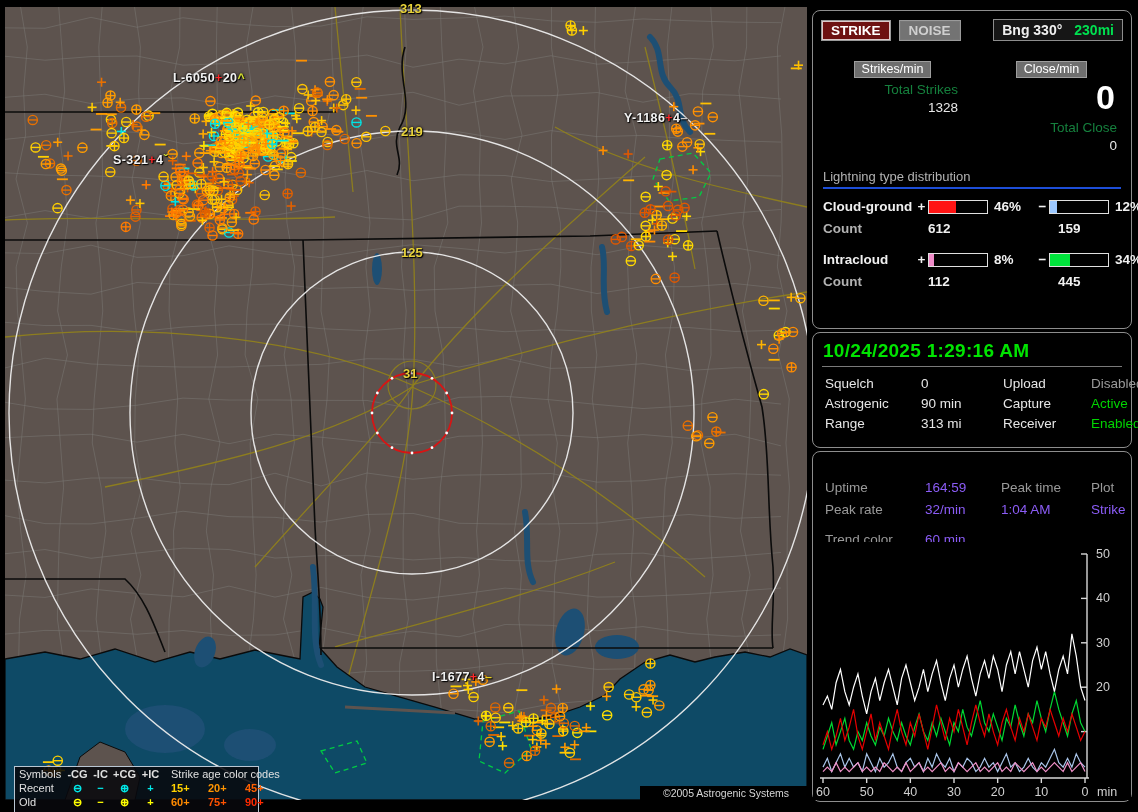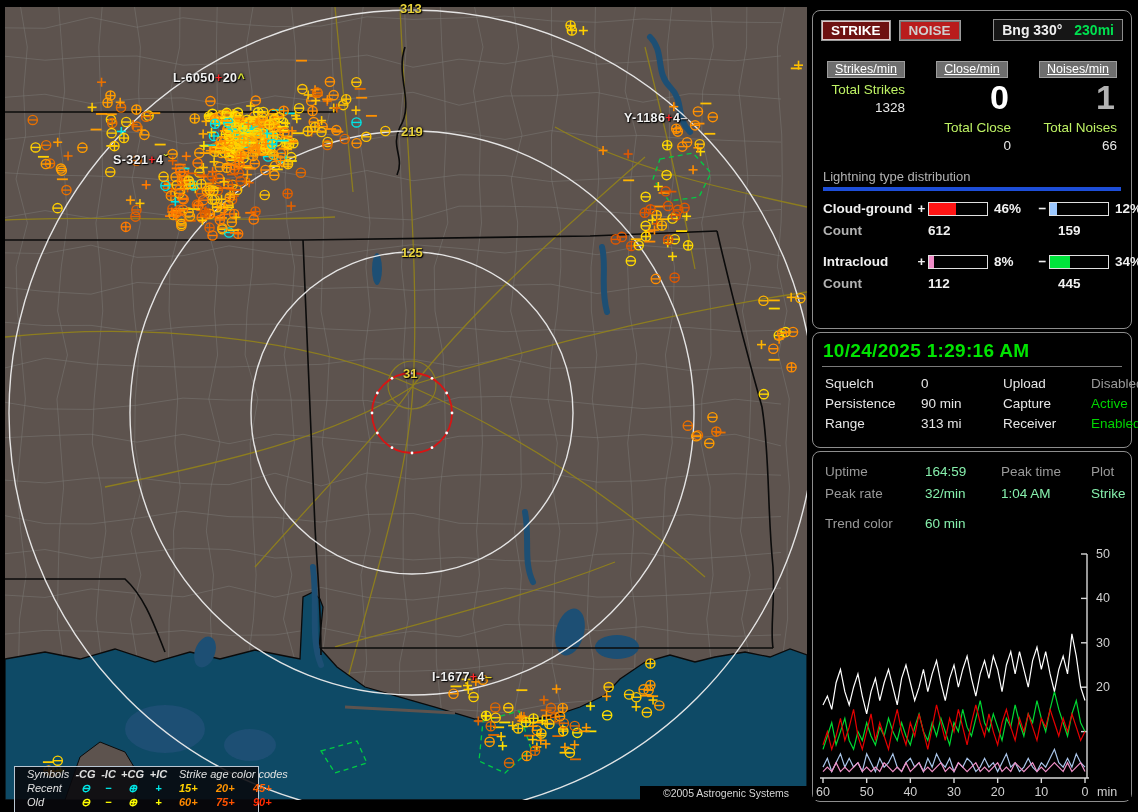--- a/index.html
+++ b/index.html
@@ -11,69 +11,69 @@
   #map-overlay{position:absolute;left:0;top:0;width:802px;height:793px;}
   .cell-label{position:absolute;font-size:12.5px;font-weight:bold;color:#f2f2f2;
       white-space:nowrap;text-shadow:1px 1px 1px #000,0 0 3px #000;letter-spacing:.4px;}
   .cell-label .plus{color:#ff2a2a;}
   .ring-label{position:absolute;font-size:13px;font-weight:bold;color:#e8d23a;
       text-shadow:1px 1px 1px #000,0 0 3px #000;}
   
   #legend{position:absolute;left:9px;top:759px;width:243px;height:45px;
       background:rgba(8,8,12,.88);border:1px solid #b9c6d2;font-size:11px;line-height:14px;}
   .lg-row{display:grid;grid-template-columns:46px 25px 21px 27px 25px 8px 37px 37px 37px;
-      padding-left:12px;height:14px;align-items:center;font-style:italic;}
+      padding-left:4px;height:14px;align-items:center;}
   .lg-row .sym{text-align:center;font-weight:bold;}
   .lg-age{font-weight:bold;}
   #copyright{position:absolute;left:635px;top:779px;width:172px;height:15px;background:#000;
       color:#d6d6d6;font-size:10.5px;line-height:15px;text-align:center;}
   
   .panel{position:absolute;background:#000;border:1px solid #8d8d8d;border-radius:8px;}
   #box1{left:812px;top:10px;width:318px;height:317px;}
   #box2{left:812px;top:332px;width:318px;height:114px;}
   #box3{left:812px;top:451px;width:318px;height:349px;}
   .btnrow{display:flex;align-items:center;margin:8px 8px 0 8px;}
   .btn{font-size:13.5px;font-weight:bold;padding:2px 9px;border:1px solid #9a9a9a;}
   #strike-btn{background:#6e1111;color:#fff;box-shadow:inset 0 0 0 1px #ddc9c9;}
-  #noise-btn{background:#b91c1c;color:#cfcfcf;margin-left:8px;box-shadow:inset 0 0 0 1px #777;}
+  #noise-btn{background:#737373;color:#cfcfcf;margin-left:8px;box-shadow:inset 0 0 0 1px #777;}
   .bng{margin-left:auto;background:#161616;border:1px solid #8d8d8d;font-size:14px;
       font-weight:bold;padding:2px 8px;color:#f0f0f0;}
   .bng .mi{color:#00e050;margin-left:12px;}
   #counters{display:flex;margin-top:18px;}
   .counter{flex:1;}
   .clabel-wrap{text-align:center;}
   .clabel{display:inline-block;background:#6e6e6e;color:#fff;font-size:12.5px;
-      padding:1px 8px 2px;box-shadow:inset 0 0 0 1px #9d9d9d;text-decoration:underline;}
+      padding:1px 8px 2px;box-shadow:inset 0 0 0 1px #9d9d9d;}
   .rate{font-size:34px;font-weight:bold;color:#fff;text-align:right;padding-right:16px;line-height:38px;}
   .rate.dim{color:#b2b2b2;}
-  .tlabel{font-size:13.5px;color:#bef264;text-align:right;padding-right:14px;margin-top:4px;}
+  .tlabel{font-size:13.5px;color:#15803d;text-align:right;padding-right:14px;margin-top:4px;}
   .tval{font-size:13.5px;color:#e8e8e8;text-align:right;padding-right:14px;margin-top:3px;}
   .dist-title{color:#b2b2b2;font-size:13px;margin:16px 10px 0;padding-bottom:3px;
-      border-bottom:4px solid #1d4ed8;}
+      border-bottom:2px solid #1d4ed8;}
   .drow{display:grid;grid-template-columns:92px 13px 60px 48px 13px 60px 46px;
       align-items:center;margin:10px 10px 0;font-size:13.5px;font-weight:bold;color:#f0f0f0;}
   .crow{display:grid;grid-template-columns:105px 130px auto;
       margin:7px 10px 0;font-size:13.5px;font-weight:bold;color:#f0f0f0;}
   .crow .lab{color:#b2b2b2;}
   .bar{height:12px;border:1px solid #e0e0e0;background:#000;position:relative;}
   .bar i{position:absolute;left:0;top:0;bottom:0;}
   .pct{padding-left:6px;}
   .sgn{text-align:center;}
   
   .datetime{color:#00e400;font-size:19px;font-weight:bold;margin:7px 10px 4px;letter-spacing:.3px;}
   .dt-rule{border-bottom:1px solid #7a7a7a;margin:0 9px 6px;}
   .srow{display:grid;grid-template-columns:96px 82px 88px auto;font-size:13.5px;
       margin:0 12px;height:20px;align-items:center;color:#e6e6e6;}
   .good{color:#00d400;}
   .dimtx{color:#9a9a9a;}
   
   .urow{display:grid;grid-template-columns:100px 76px 90px auto;font-size:13.5px;
       margin:0 12px;height:22px;align-items:center;}
   .urow .lab{color:#9a9a9a;}
-  .urow .val{color:#86efac;}
+  .urow .val{color:#8b5cf6;}
   #trend-svg{position:absolute;left:0;bottom:1px;}
 </style>
 </head>
 <body>
 
 <div id="map-wrap">
   <svg id="map-svg" width="802" height="793">
       <rect x="0" y="0" width="802" height="793" fill="#5d534e"></rect>
       <path d="M15.604658124037087,0 L22.26751871732995,40 L18.5722014894709,84 L20.663407960906625,128 L11.015941916499287,172 L22.44560322863981,216 L11.158911849372089,260 L12.476111047901213,304 L16.55209904629737,348 L20.393181645311415,392 L16.12668730551377,436 L11.901428896002471,480 L15.744007632136345,524 L21.169844798743725,568 L14.542695233598351,612 L13.625444626435637,656 L17.414330743718892,700 L21.72392297582701,744 L17.884796095546335,788" stroke="#7b7975" fill="none" stroke-width="1" opacity="0.5"></path>
       <path d="M53.729956773109734,0 L56.795400713570416,40 L59.67153530055657,84 L54.33220089087263,128 L59.82897621951997,172 L62.599161197431386,216 L56.26275077369064,260 L52.652669079601765,304 L62.469675466418266,348 L51.93437831616029,392 L55.38475764216855,436 L58.63466568663716,480 L54.47756512230262,524 L53.16657889727503,568 L52.391483661253005,612 L58.6702497266233,656 L54.51842377660796,700 L61.64104940975085,744 L51.69257585797459,788" stroke="#7b7975" fill="none" stroke-width="1" opacity="0.5"></path>
@@ -1588,26 +1588,20 @@
       <div class="clabel-wrap"><span class="clabel">Strikes/min</span></div>
       <div class="tlabel">Total Strikes</div>
       <div class="tval">1328</div>
     </div>
     <div class="counter">
       <div class="clabel-wrap"><span class="clabel">Close/min</span></div>
       <div class="rate">0</div>
       <div class="tlabel">Total Close</div>
       <div class="tval">0</div>
     </div>
-    <div class="counter">
-      <div class="clabel-wrap"><span class="clabel">Noises/min</span></div>
-      <div class="rate dim">1</div>
-      <div class="tlabel">Total Noises</div>
-      <div class="tval">66</div>
-    </div>
   </div>
 
   <div class="dist-title">Lightning type distribution</div>
 
   <div class="drow">
     <span>Cloud-ground</span>
     <span class="sgn">+</span>
     <span class="bar">
         <i style="width: 46%; background: rgb(255, 20, 20);"></i>
       </span>
@@ -1647,35 +1641,35 @@
 <div id="box2" class="panel">
   <div class="datetime">10/24/2025 1:29:16 AM</div>
   <div class="dt-rule"></div>
   <div class="srow">
     <span>Squelch</span>
     <span>0</span>
     <span>Upload</span>
     <span class="dimtx">Disabled</span>
   </div>
   <div class="srow">
-    <span>Persistence</span>
+    <span>Astrogenic</span>
     <span>90 min</span>
     <span>Capture</span>
     <span class="good">Active</span>
   </div>
   <div class="srow">
     <span>Range</span>
     <span>313 mi</span>
     <span>Receiver</span>
     <span class="good">Enabled</span>
   </div>
 </div>
 
 <div id="box3" class="panel">
-  <div class="urow" style="margin-top:8px">
+  <div class="urow" style="margin-top:24px">
     <span class="lab">Uptime</span>
     <span class="val">164:59</span>
     <span class="lab">Peak time</span>
     <span class="lab">Plot</span>
   </div>
   <div class="urow">
     <span class="lab">Peak rate</span>
     <span class="val">32/min</span>
     <span class="val">1:04 AM</span>
     <span class="val">Strike</span>

